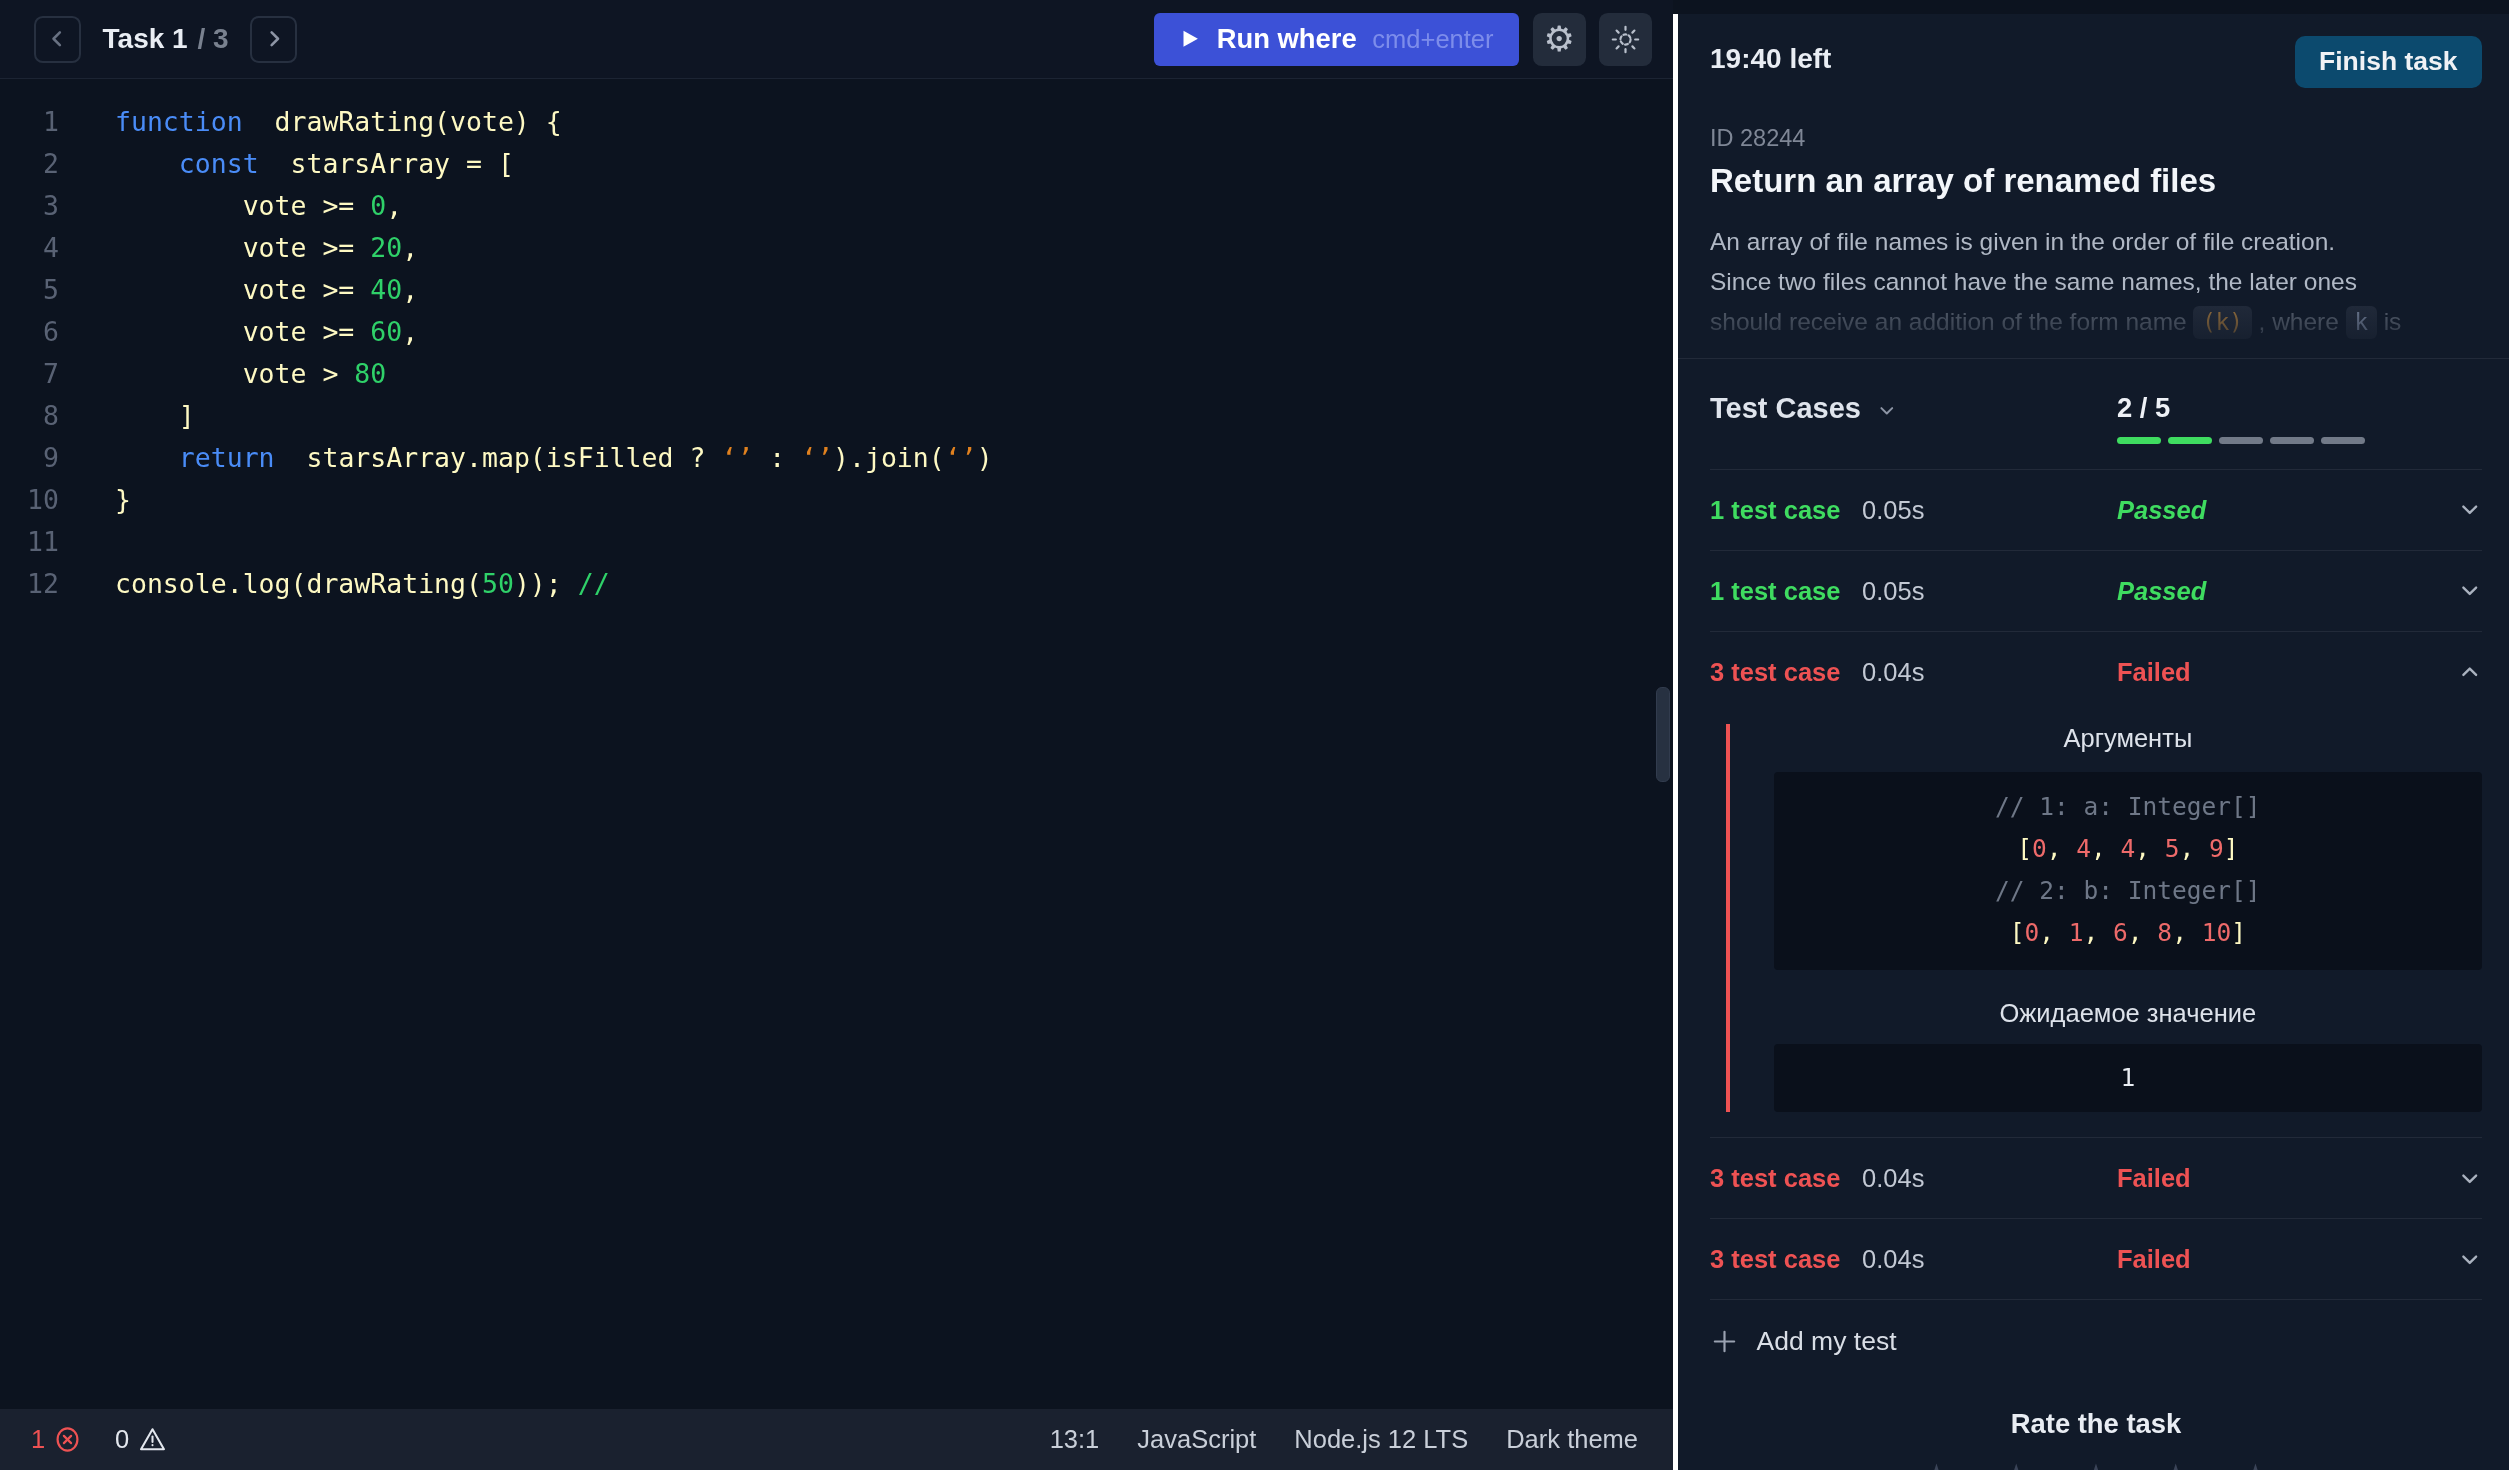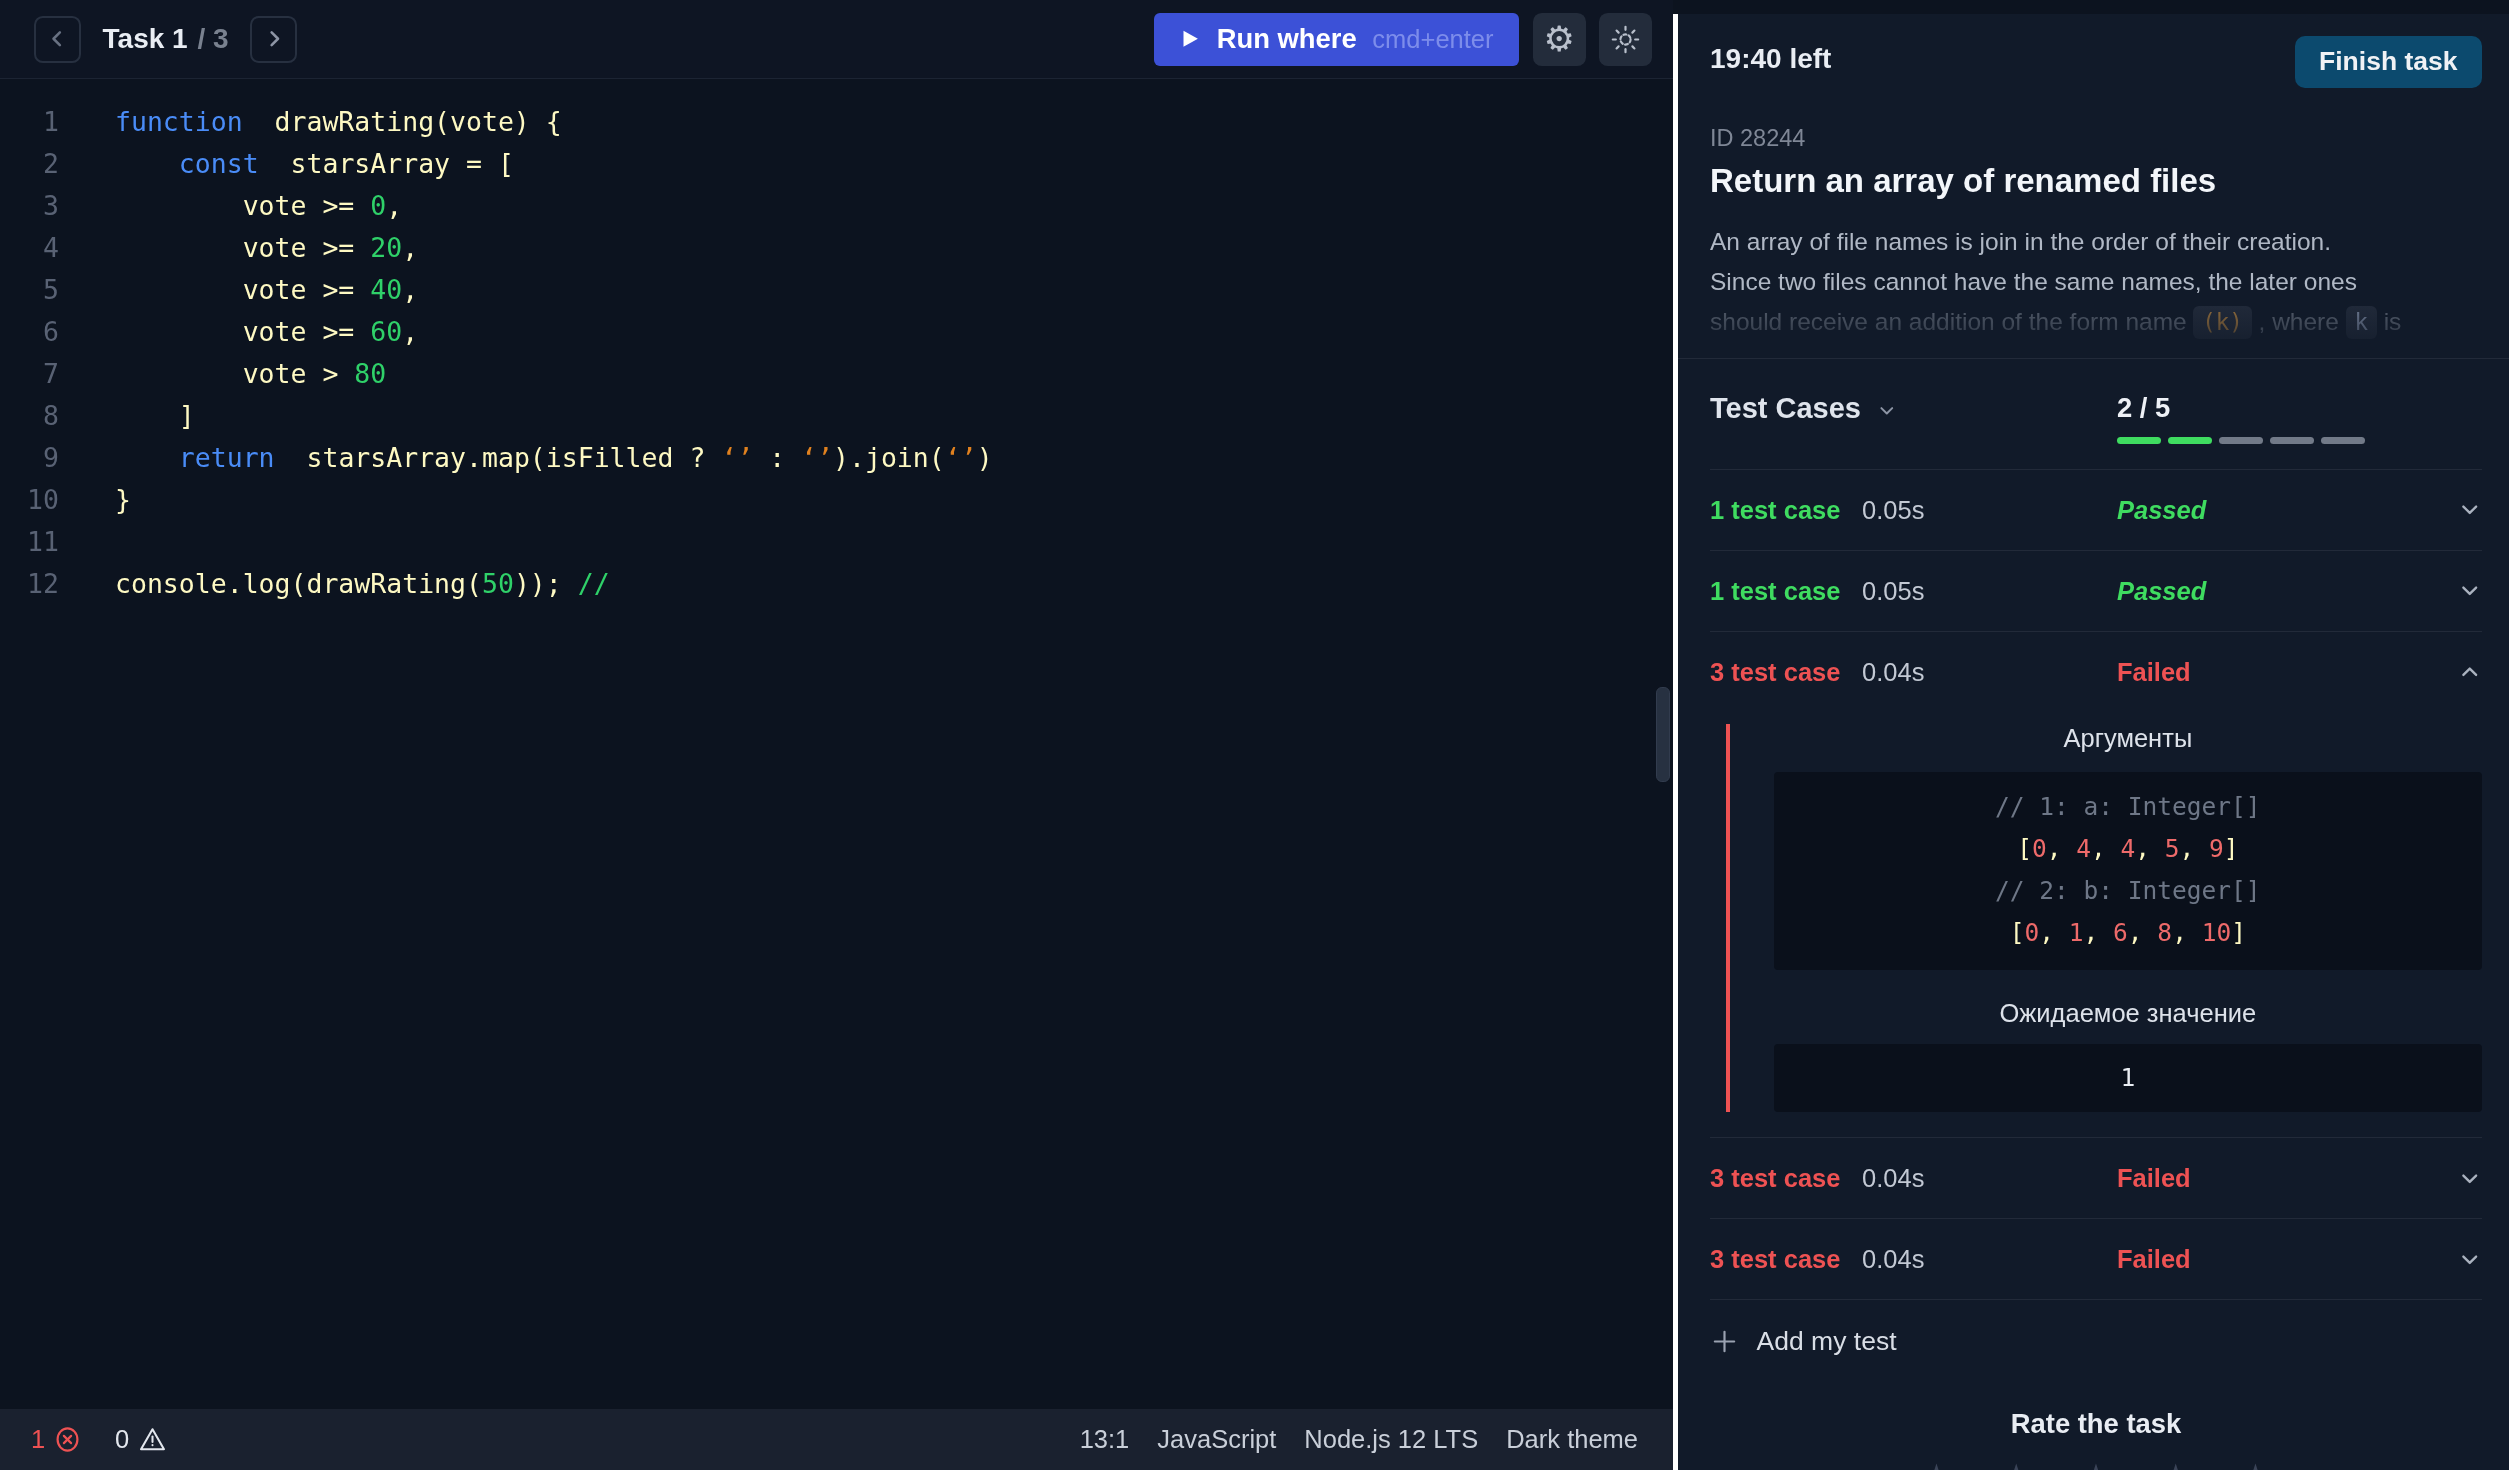--- a/index.html
+++ b/index.html
@@ -38,21 +38,21 @@
   .tok-pl{color:#fef9c3;}
   .scrollbar-handle{position:absolute;right:2.9px;top:608px;width:11.8px;height:93px;background:#273141;
     border:1px solid #323c4e;border-radius:5.9px;}
 
   .statusbar{height:61px;flex:none;background:#1a212f;display:flex;align-items:center;
     padding:0 35px 0 31px;font-size:25.5px;color:#c9cfd9;}
   .sb-left{display:flex;align-items:center;}
   .err-count{color:#ee5253;margin-right:7.8px;}
   .warn-count{color:#e3e7ee;margin:0 7.8px 0 33px;}
   .sb-icon{display:flex;align-items:center;}
-  .sb-right{margin-left:auto;display:flex;align-items:center;gap:28px;white-space:nowrap;}
+  .sb-right{margin-left:auto;display:flex;align-items:center;gap:38px;white-space:nowrap;}
 
   
   .panel{width:836px;flex:none;height:1470px;background:#111a29;border-left:5px solid #ffffff;
     display:flex;flex-direction:column;overflow:hidden;margin-top:14px;}
   .panel-header{flex:none;height:345px;padding:21.6px 32px 0;position:relative;border-bottom:1px solid #222a39;box-sizing:border-box;}
   .ph-top{display:flex;align-items:flex-start;justify-content:space-between;}
   .time-left{font-size:28px;font-weight:bold;color:#e9edf3;padding-top:7.8px;}
   .finish-btn{background:#0c4a6e;color:#f0f2f5;font-size:26.5px;padding:10.8px 24.5px;border:none;border-radius:10px;cursor:pointer;font-weight:bold;}
   .task-id{margin-top:37px;font-size:23.5px;color:#7f8796;}
   .task-title{margin-top:9.8px;font-size:33px;font-weight:bold;color:#f3f6fa;}
@@ -211,21 +211,21 @@
   <div class="panel">
 
     <div class="panel-header">
       <div class="ph-top">
         <div class="time-left">19:40 left</div>
         <button class="finish-btn">Finish task</button>
       </div>
       <div class="task-id">ID 28244</div>
       <div class="task-title">Return an array of renamed files</div>
       <div class="task-desc">
-        <div class="desc-line">An array of file names is join in the order of their creation.</div>
+        <div class="desc-line">An array of file names is given in the order of file creation.</div>
         <div class="desc-line">Since two files cannot have the same names, the later ones</div>
         <div class="desc-line desc-faded">
           <span>should receive an addition of the form name </span><span class="badge badge-k1">(k)</span><span> , where </span><span class="badge badge-k2">k</span><span> is</span>
         </div>
       </div>
     </div>
 
     <div class="tc-header">
       <div class="tc-title">
         <span>Test Cases</span>

